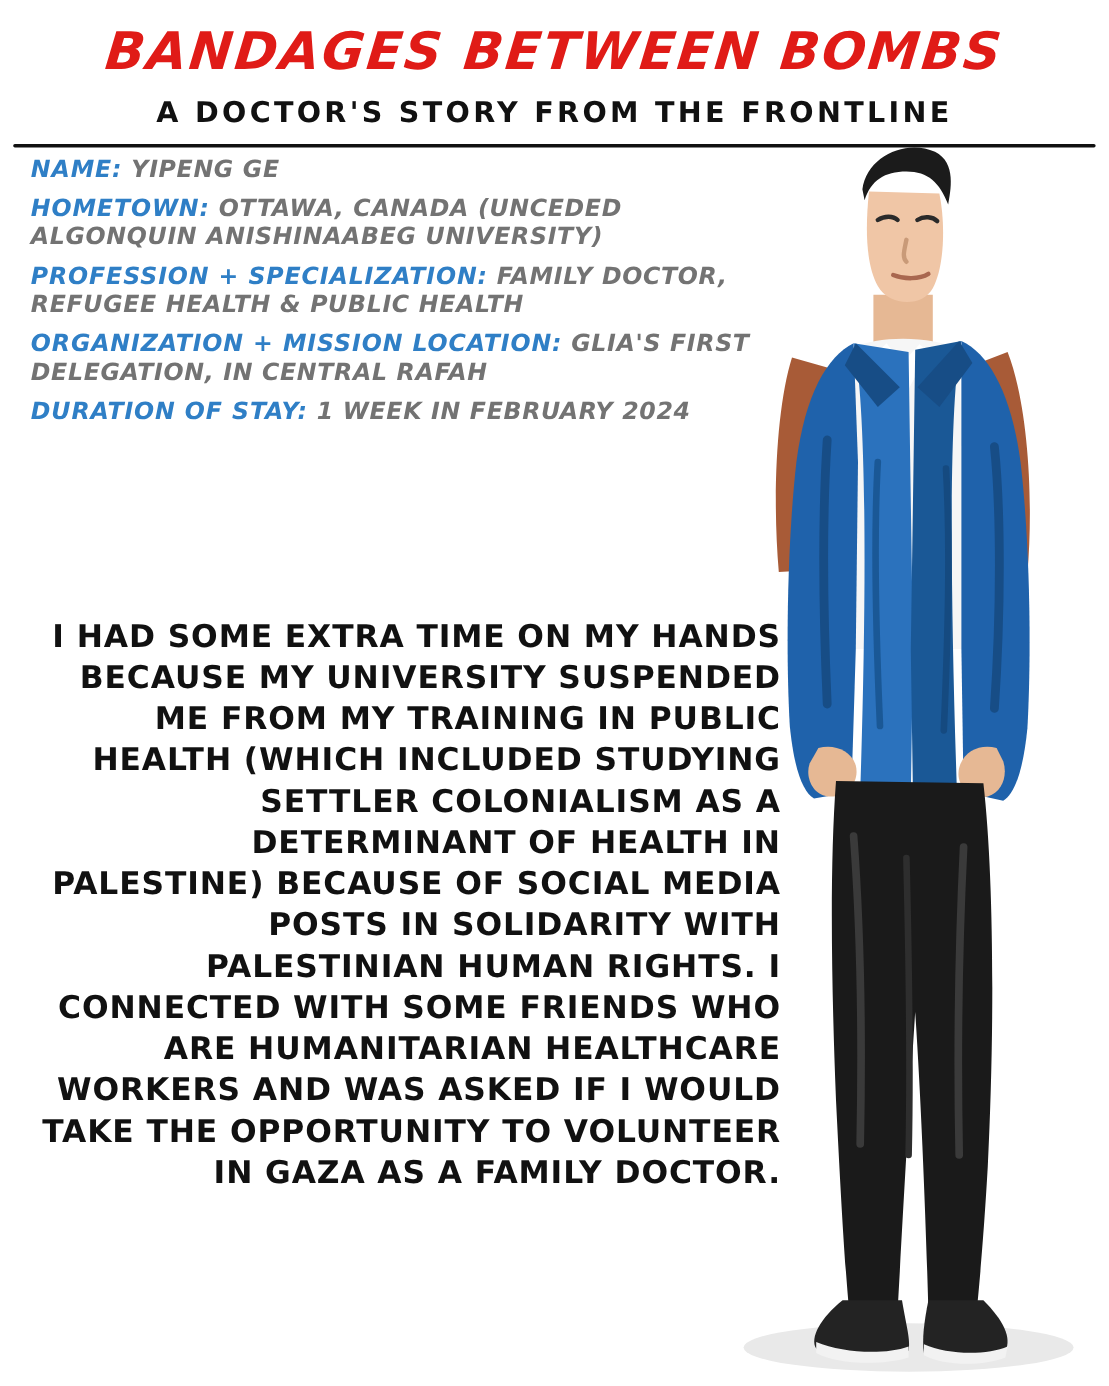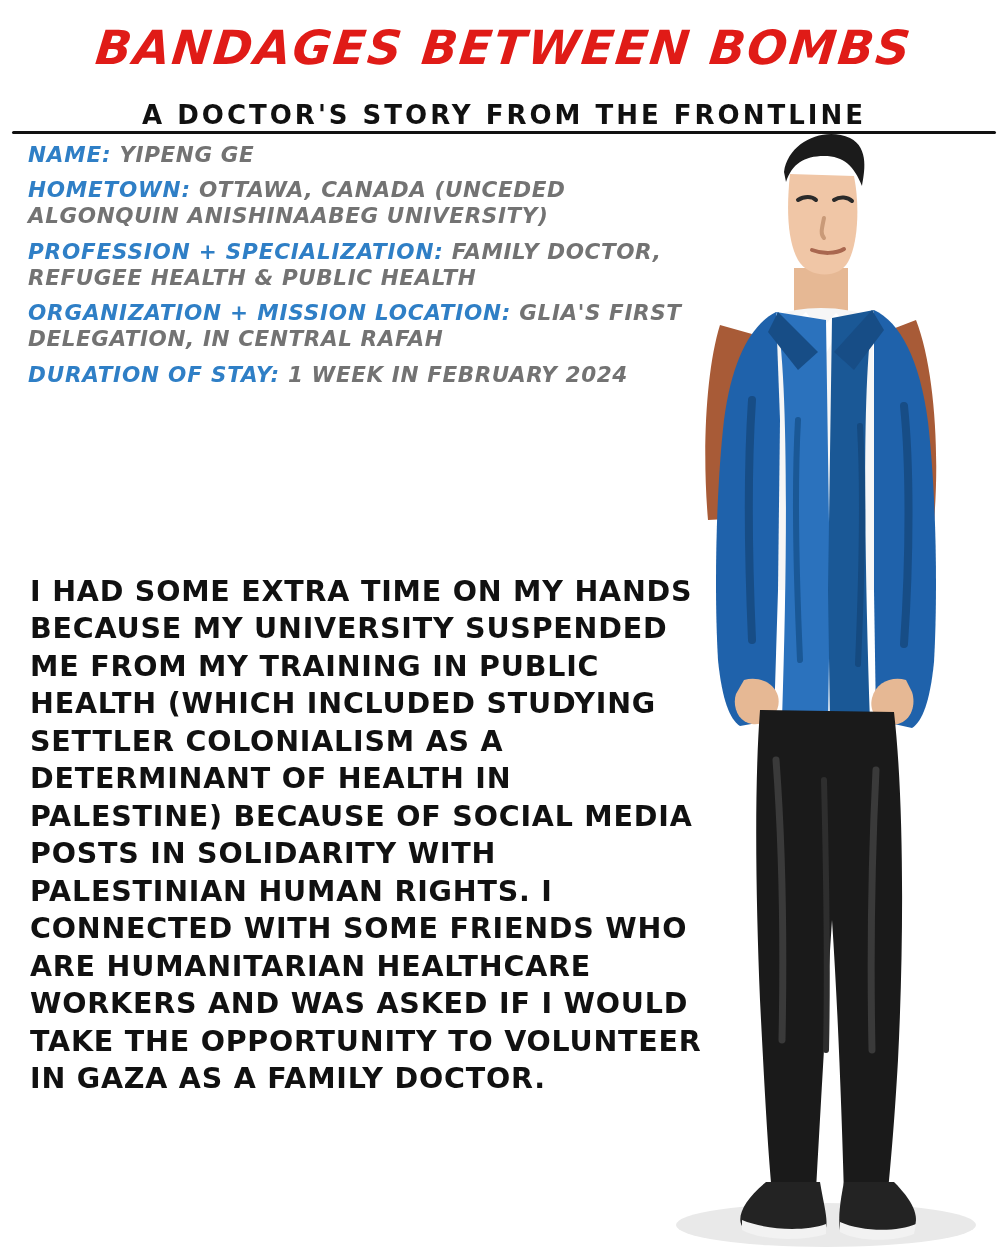--- a/index.html
+++ b/index.html
@@ -39,21 +39,20 @@
   .subtitle {
     position: absolute;
     top: 88px;
     left: 0;
     width: 1008px;
     text-align: center;
     color: #111111;
     font-weight: bold;
     font-size: 26px;
     letter-spacing: 3px;
-    margin-top: 12px;
   }
 
   .rule {
     position: absolute;
     top: 131px;
     left: 12px;
     width: 984px;
     height: 3px;
     background: #111111;
     border-radius: 2px;
@@ -98,28 +97,29 @@
     font-size: 31px;
     line-height: 1.28;
     font-weight: bold;
     font-style: italic;
     letter-spacing: 1.2px;
   }
 
   
   .body-copy {
     position: absolute;
-    top: 573px;
+    top: 560px;
     left: 30px;
     width: 680px;
     color: #111111;
     font-size: 28.5px;
     line-height: 1.315;
     font-weight: bold;
     letter-spacing: 0.8px;
+    text-align: right;
   }
 
   
   .illustration {
     position: absolute;
     top: 120px;
     left: 648px;
     width: 360px;
     height: 1140px;
   }

